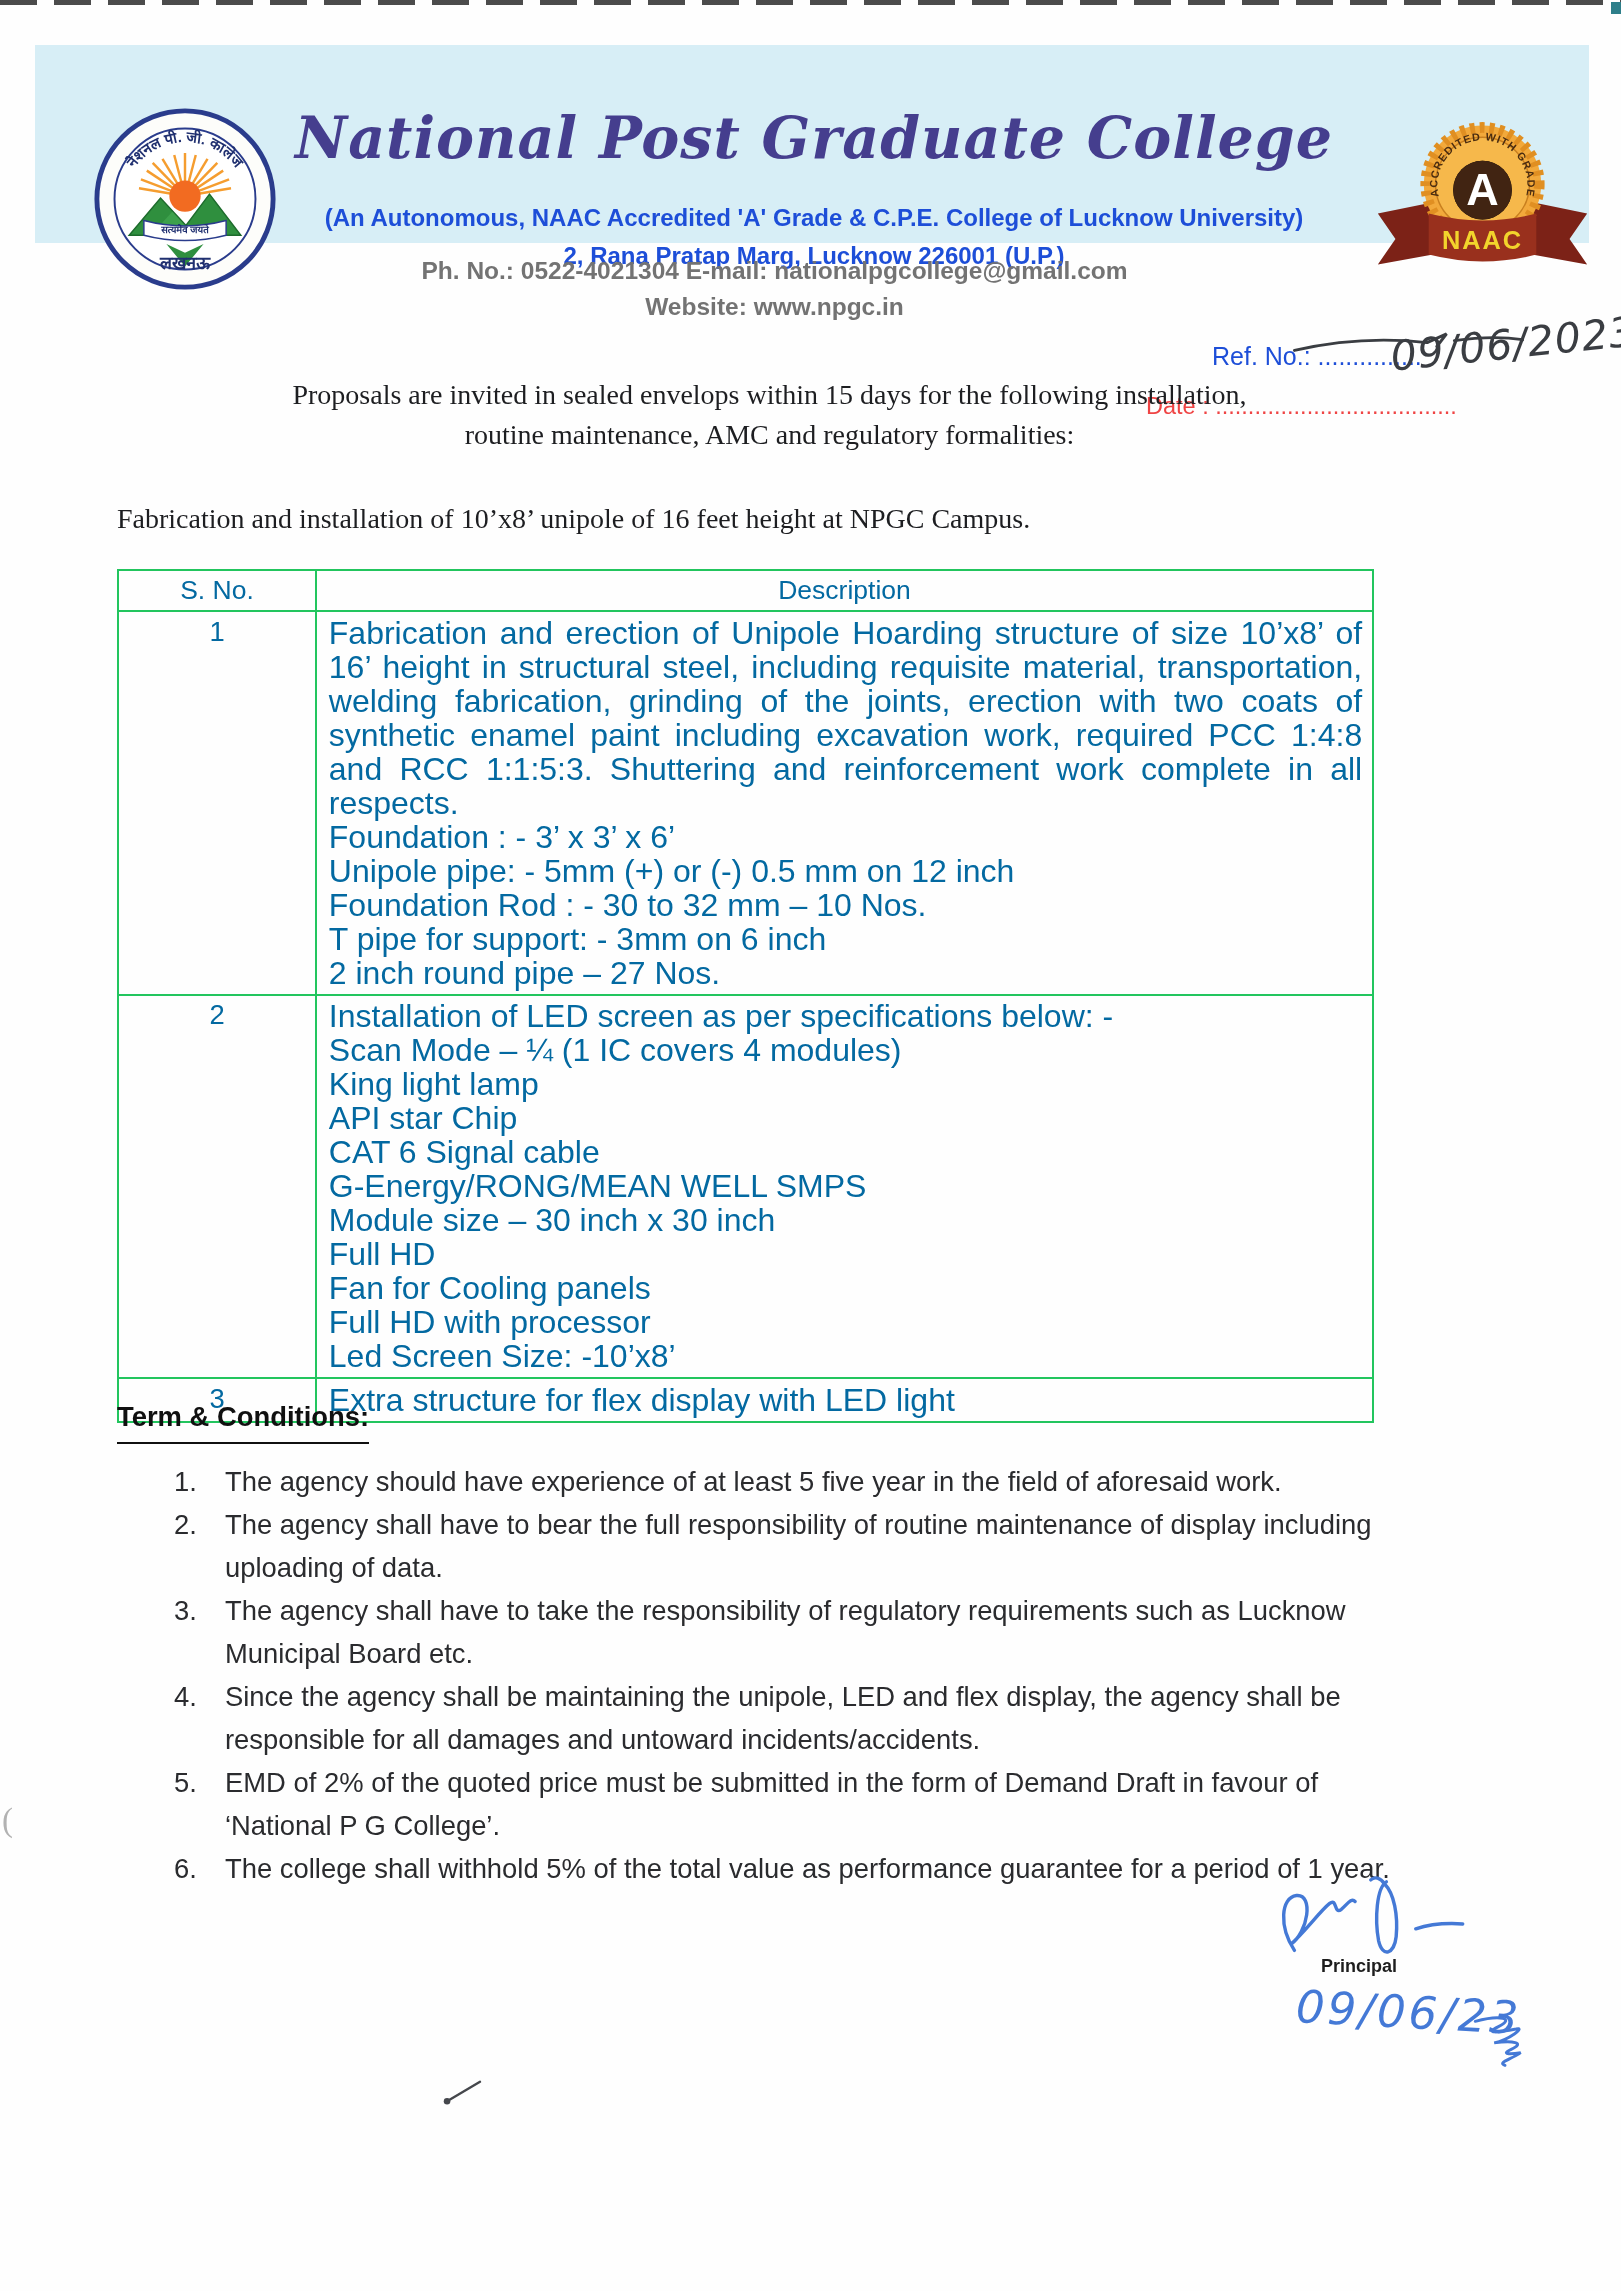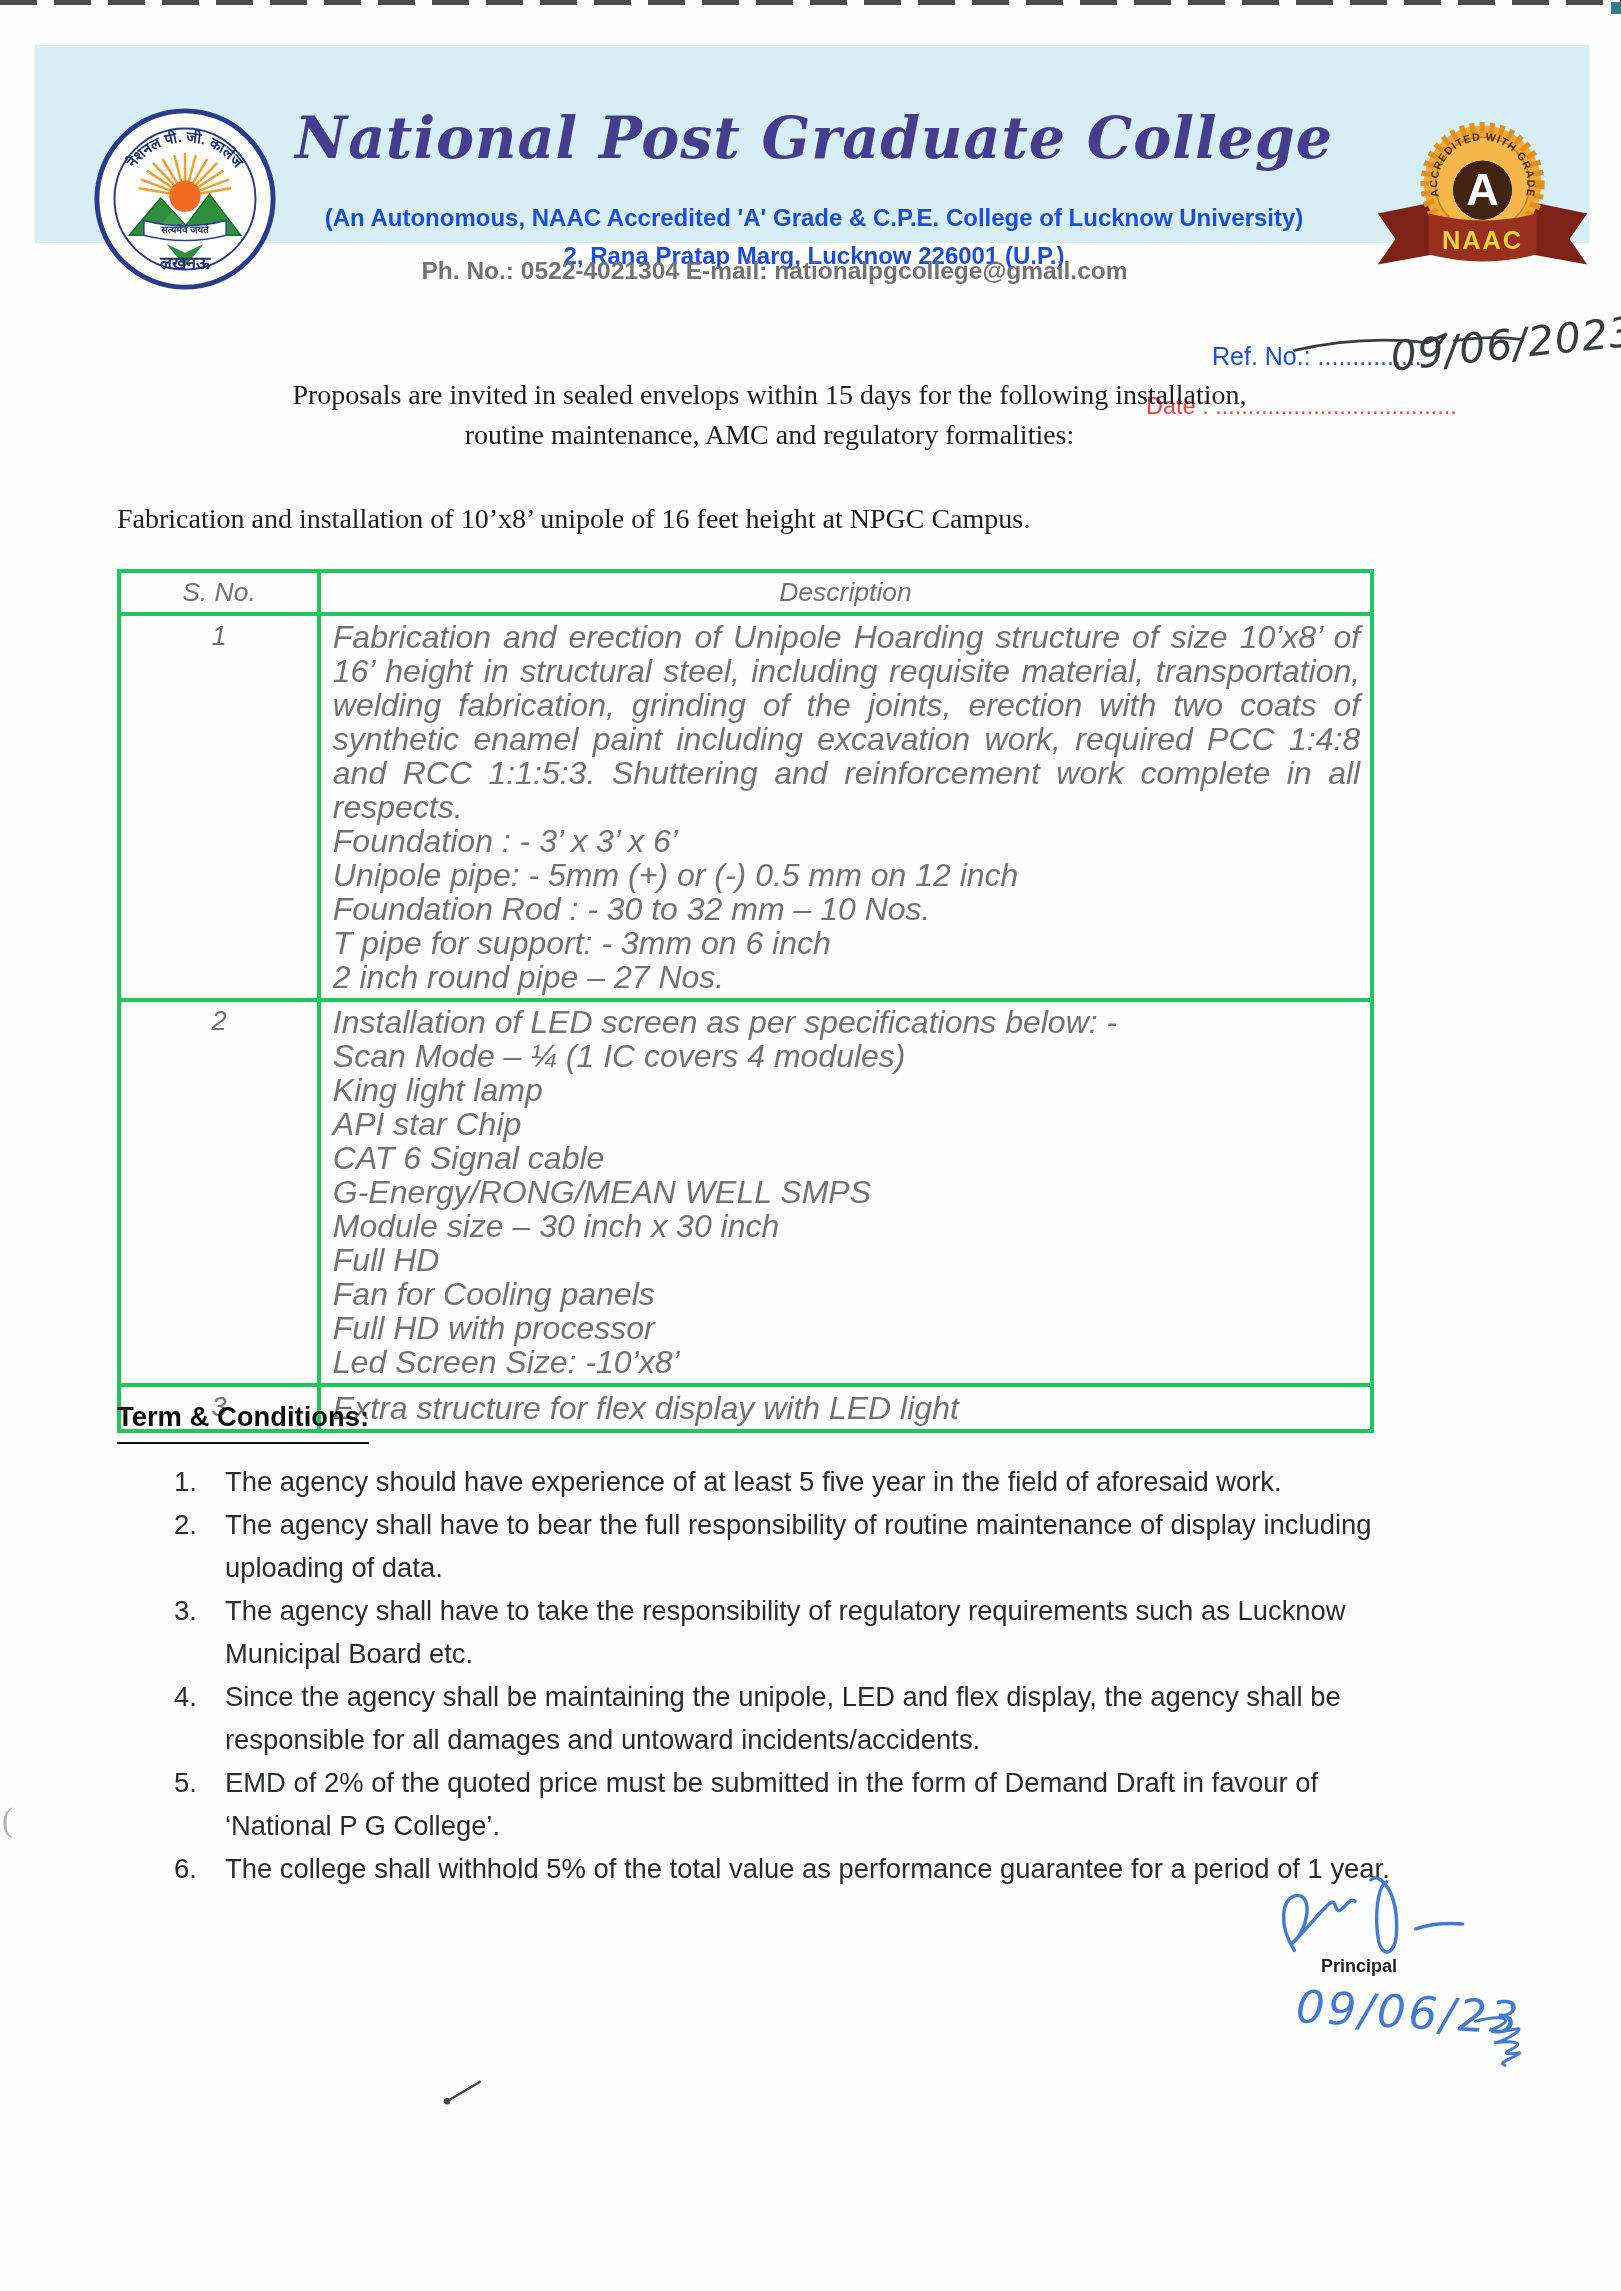--- a/index.html
+++ b/index.html
@@ -53,21 +53,21 @@
   .intro span{display:block;}
   .subject{
     position:absolute;left:117px;top:503px;font-family:"Liberation Serif",serif;
     font-size:28px;color:#1d1e21;
   }
   
   table.tender{
     position:absolute;left:117px;top:569px;width:1257px;border-collapse:collapse;
   }
   table.tender th,table.tender td{
-    border:4px solid #22c55e;color:#737373;font-style:italic;
+    border:2px solid #22c55e;color:#0369a1;
   }
   table.tender th{
     font-size:26.5px;font-weight:normal;text-align:center;padding:3.9px 2px;
   }
   table.tender td.no{
     width:194px;text-align:center;vertical-align:top;font-size:27.4px;padding-top:3.9px;
   }
   table.tender td.desc{
     font-size:32px;line-height:34px;padding:3.9px 9.8px 3.9px 11.8px;vertical-align:top;
   }
@@ -162,20 +162,21 @@
       <circle cx="125" cy="88" r="30" fill="#41241.2"></circle>
       <circle cx="125" cy="88" r="30" fill="#412412"></circle>
       <text x="125" y="103" text-anchor="middle" font-size="46" font-weight="bold" fill="#ffffff" font-family="Liberation Sans, sans-serif">A</text>
 
       <path d="M70 112 Q125 126 180 112 L180 154 Q125 168 70 154 Z" fill="#99301d"></path>
       <text x="125" y="148" text-anchor="middle" font-size="26" font-weight="bold" fill="#f2d42c" letter-spacing="2" font-family="Liberation Sans, sans-serif">NAAC</text>
     </svg>
   </div>
 
   <div class="contact1">Ph. No.: 0522-4021304    E-mail: nationalpgcollege@gmail.com</div>
+  <div class="contact2">Website: www.npgc.in</div>
 
   <div class="ref-label">Ref. No.: ...............</div>
   <div class="date-label">Date : .....................................</div>
   <div class="hand-top">09/06/2023</div>
   <svg class="penstroke" width="239" height="39" viewBox="0 0 244 40">
     <path d="M4 24 C 52 13 96 11 140 16" stroke="#3a3d42" stroke-width="3" fill="none" stroke-linecap="round"></path>
     <path d="M140 16 L160 7 L150 20" stroke="#3a3d42" stroke-width="3" fill="none" stroke-linecap="round"></path>
     <path d="M168 14 C 196 10 218 10 238 13" stroke="#3a3d42" stroke-width="3" fill="none" stroke-linecap="round"></path>
   </svg>
 

